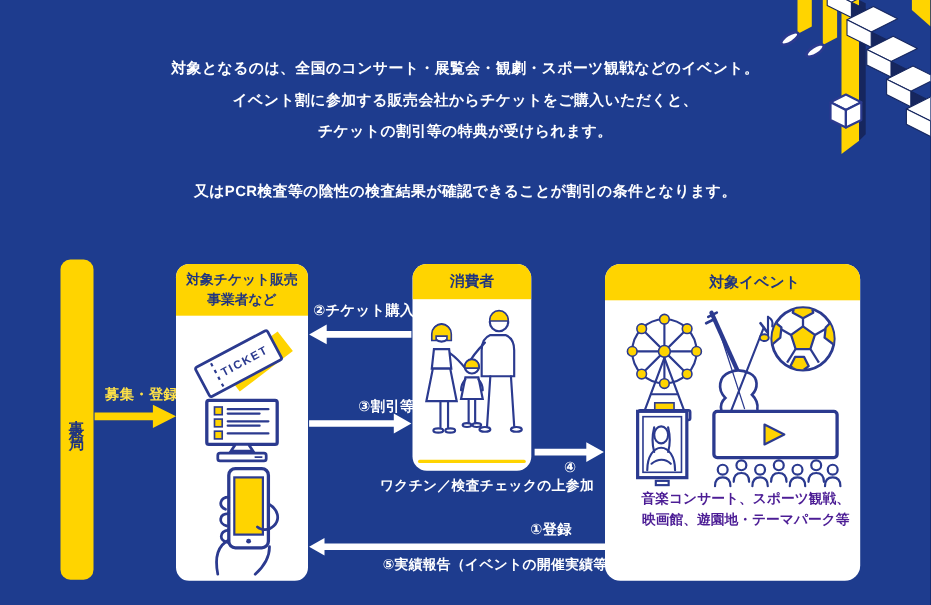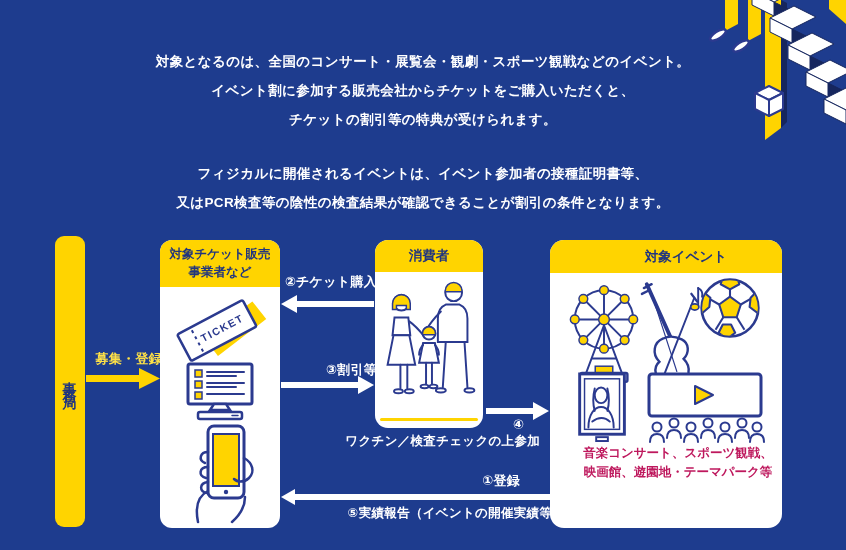--- a/index.html
+++ b/index.html
@@ -33,21 +33,21 @@
 
   .flow-label{position:absolute;font-weight:bold;font-size:13px;text-align:right;color:#fff;letter-spacing:0.3px;}
   .recruit-label{left:82px;top:350px;width:80px;color:#fde047;font-size:13px;}
   .lbl-ticket-purchase{left:279px;top:273px;width:98px;}
   .lbl-discount{left:279px;top:361px;width:98px;}
   .lbl-participate-num{left:496px;top:417px;width:28px;}
   .lbl-vaccine{left:320px;top:433px;width:220px;font-size:12.5px;}
   .lbl-register{left:320px;top:472px;width:200px;}
   .lbl-report{left:275px;top:505px;width:290px;font-size:12.5px;}
 
-  .event-desc{left:0;right:0;top:204px;text-align:center;color:#be185d;
+  .event-desc{left:0;right:0;top:204px;text-align:center;color:#4c1d95;
     font-weight:bold;font-size:12.5px;line-height:19px;padding-left:24px;}
 
   .consumer-baseline{left:5px;right:5px;bottom:7px;height:3px;background:#ffd400;border-radius:2px;}
 
   svg{display:block;}
   .icon-svg{position:absolute;overflow:visible;}
 </style>
 </head>
 <body>
 
@@ -92,21 +92,20 @@
       <polygon points="88,100 102,93 102,109 88,116"></polygon>
     </g>
   </svg>
 
   <div class="abs intro intro-1">
     <div>対象となるのは、全国のコンサート・展覧会・観劇・スポーツ観戦などのイベント。</div>
     <div>イベント割に参加する販売会社からチケットをご購入いただくと、</div>
     <div>チケットの割引等の特典が受けられます。</div>
   </div>
   <div class="abs intro intro-2">
-    <div>フィジカルに開催されるイベントは、イベント参加者の接種証明書等、</div>
     <div>又はPCR検査等の陰性の検査結果が確認できることが割引の条件となります。</div>
   </div>
 
   <div class="abs bar-secretariat">
     <span>事務局</span>
   </div>
 
   <div class="abs flow-label recruit-label">募集・登録</div>
   <svg class="abs icon-svg" style="left:86px;top:368px;" width="74" height="21" viewBox="0 0 74 21">
     <polygon points="0,7 53,7 53,0 74,10.5 53,21 53,14 0,14" fill="#ffd400"></polygon>

